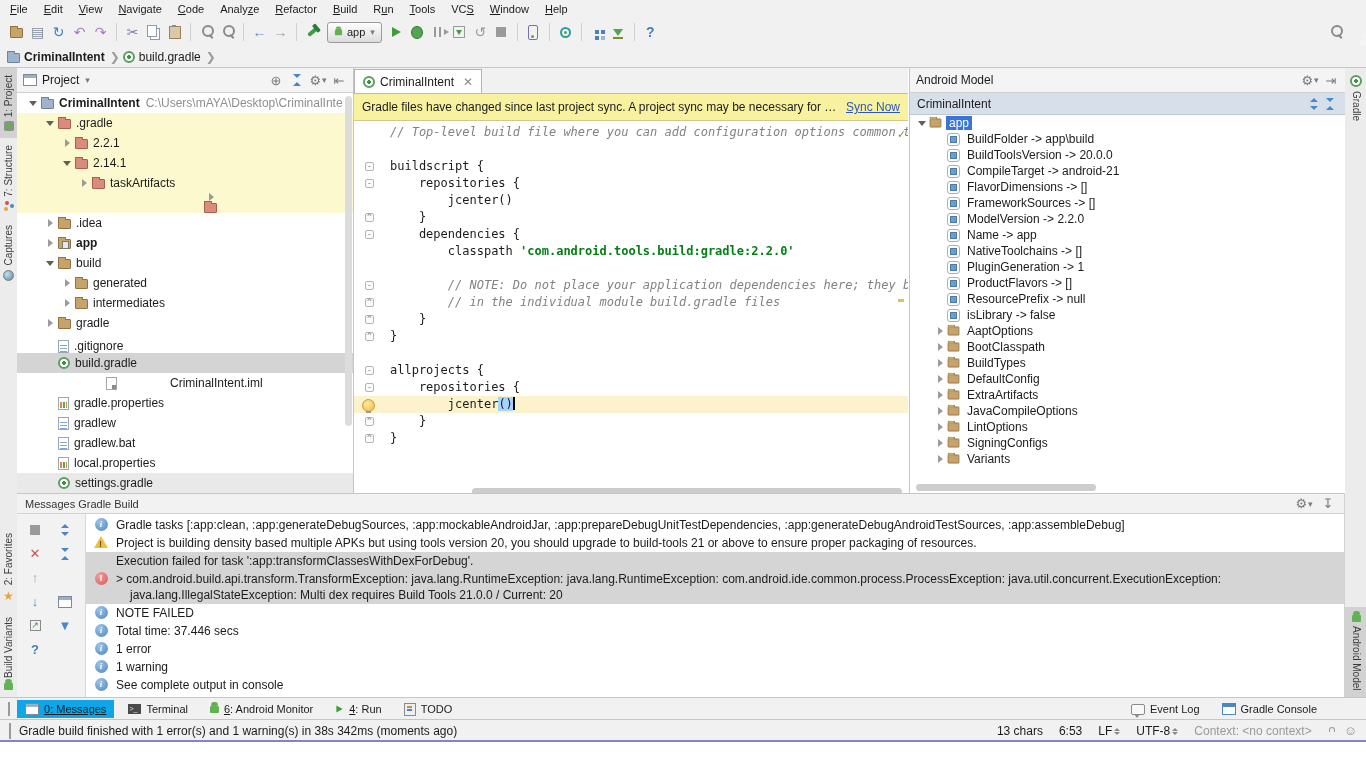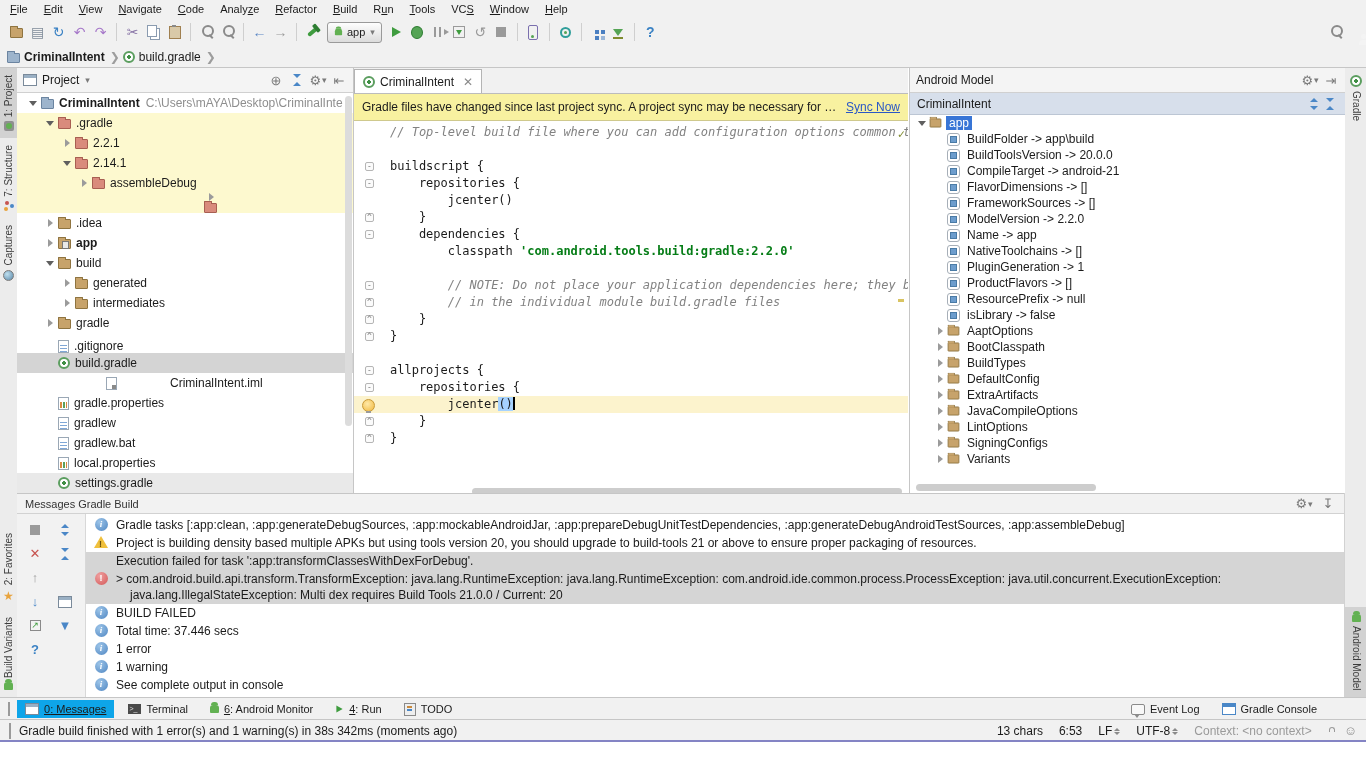--- a/index.html
+++ b/index.html
@@ -380,21 +380,21 @@
             <span class="tri open"></span>
           </span>
           <span class="ic-folder red ticon"></span>
           <span class="tlabel">2.14.1</span>
         </div>
         <div class="trow yellow" style="padding-left: 61px;">
           <span class="tarrow">
             <span class="tri closed"></span>
           </span>
           <span class="ic-folder red ticon"></span>
-          <span class="tlabel">assembleDebug</span>
+          <span class="tlabel">taskArtifacts</span>
         </div>
         <div class="trow yellow" style="padding-left: 61px; flex-direction: column;">
           <span class="tarrow">
             <span class="tri closed"></span>
           </span>
           <span class="ic-folder red ticon"></span>
           <span class="tlabel">tasks</span>
         </div>
         <div class="trow" style="padding-left: 27px;">
           <span class="tarrow">
@@ -737,21 +737,21 @@
             <span>
               <div>&gt; com.android.build.api.transform.TransformException: java.lang.RuntimeException: java.lang.RuntimeException: com.android.ide.common.process.ProcessException: java.util.concurrent.ExecutionException:</div>
               <div style="padding-left: 14px;">java.lang.IllegalStateException: Multi dex requires Build Tools 21.0.0 / Current: 20</div>
             </span>
           </div>
           <div class="mrow">
             <span class="micon">
               <span class="msg-info"></span>
             </span>
             <span>
-              <div>BUILD FAILED</div>
+              <div>NOTE FAILED</div>
             </span>
           </div>
           <div class="mrow">
             <span class="micon">
               <span class="msg-info"></span>
             </span>
             <span>
               <div>Total time: 37.446 secs</div>
             </span>
           </div>

